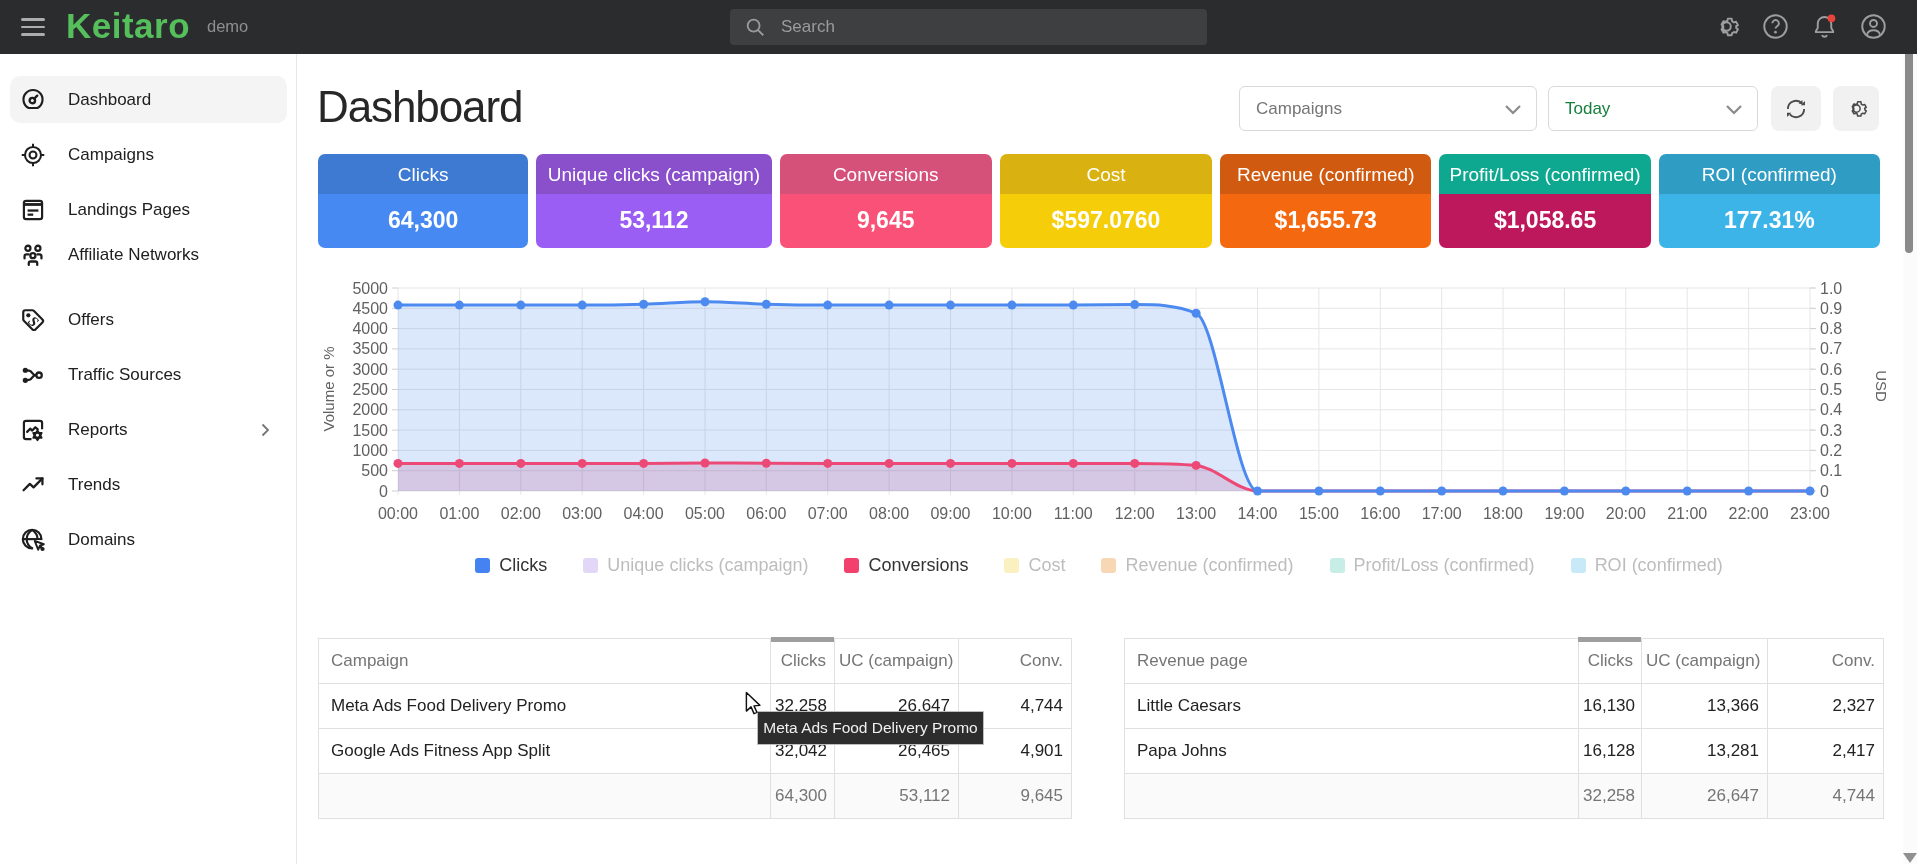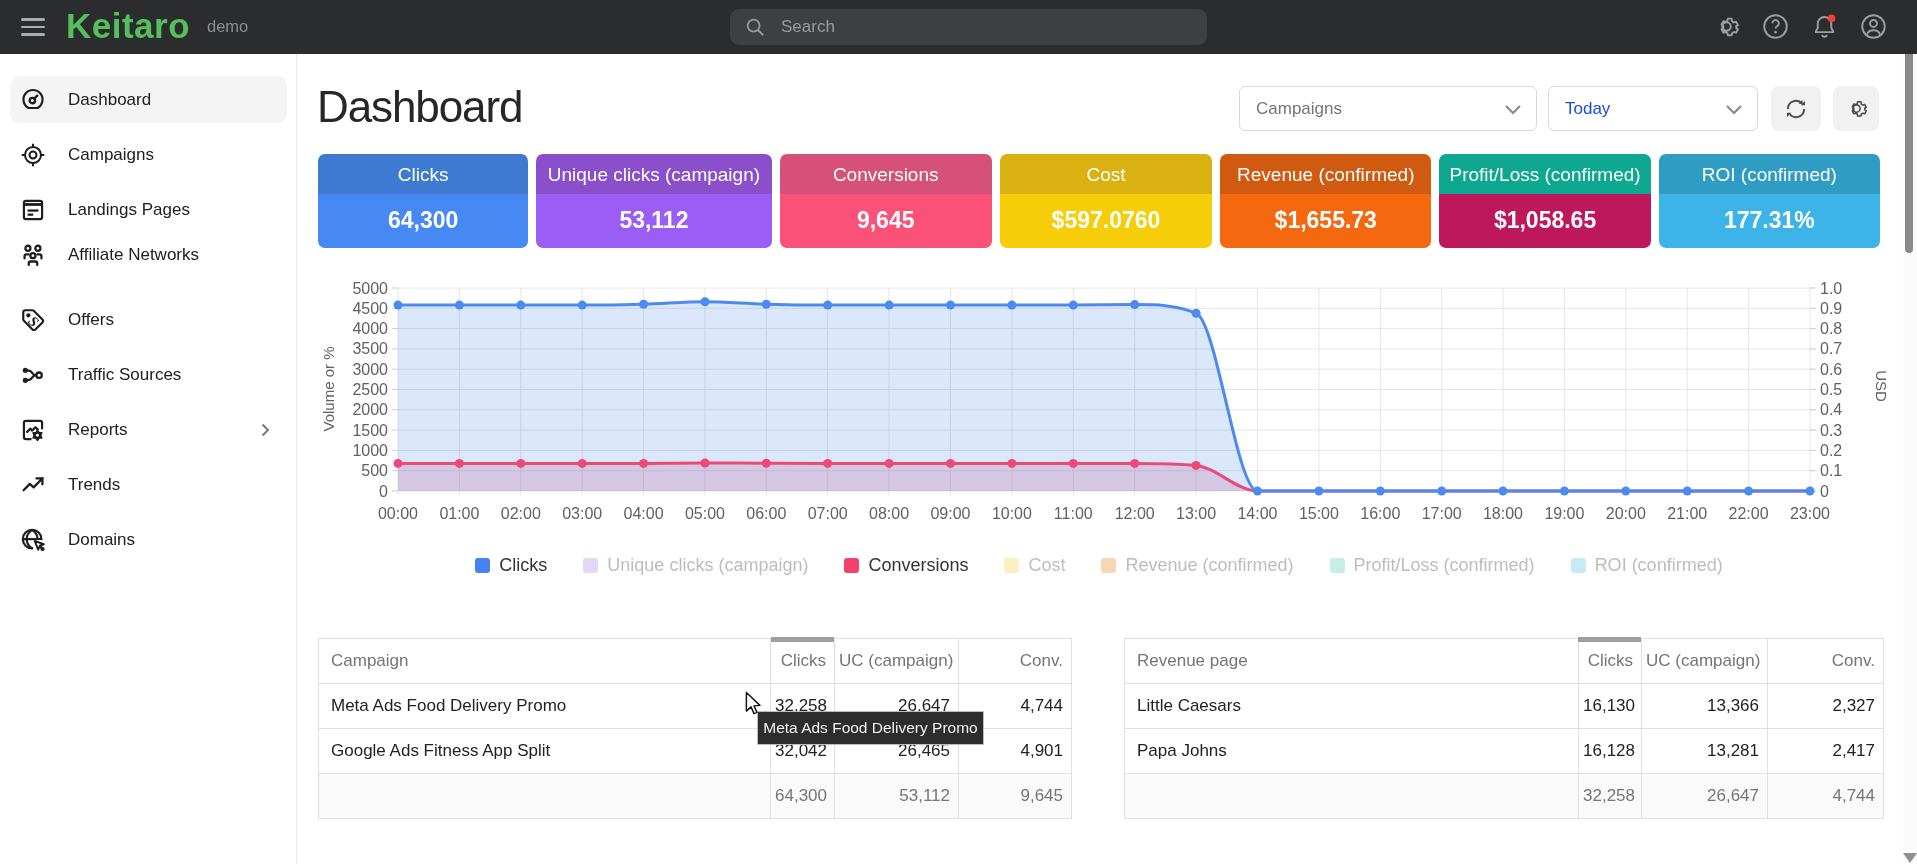--- a/index.html
+++ b/index.html
@@ -4,37 +4,37 @@
 <style>
 * { margin:0; padding:0; box-sizing:border-box; }
 html,body { width:1917px; height:864px; overflow:hidden; background:#fff;
   font-family:"Liberation Sans",sans-serif; }
 
 .topbar { position:absolute; left:0; top:0; width:1917px; height:54px; background:#2b2c2e; }
 .burger { position:absolute; left:21px; top:18px; width:24px; }
 .burger div { height:2.6px; background:#adadad; border-radius:2px; margin-bottom:5.1px; }
 .logo { position:absolute; left:66px; top:6px; color:#54bf5b; font-size:35px; font-weight:bold; letter-spacing:0.5px;text-align:center; }
 .demo { position:absolute; left:207px; top:17px; color:#8f8f8f; font-size:16.5px; }
-.search { position:absolute; left:730px; top:9px; width:477px; height:36px; background:#3d3f41; border-radius:9px; color:#9b9b9b; font-size:17px; line-height:36px; padding-left:51px; }
+.search { position:absolute; left:730px; top:9px; width:477px; height:36px; background:#3d3f41; border-radius:4px; color:#9b9b9b; font-size:17px; line-height:36px; padding-left:51px; }
 .search svg { position:absolute; left:14px; top:7px; }
 .tbicons { position:absolute; right:30px; top:13px; display:flex; gap:22px; }
 .tbicons svg { display:block; }
 
 .sidebar { position:absolute; left:0; top:54px; width:297px; height:810px; background:#fff; border-right:1px solid #e8e8e8; }
 .nav-item { position:absolute; left:10px; width:277px; height:47px; border-radius:10px; display:flex; align-items:center; }
 .nav-item .ic { width:26px; height:26px; margin-left:10px; flex:none; }
 .nav-item .lbl { margin-left:22px; font-size:17px; color:#202020; }
 .nav-item.active { background:#f4f4f4; }
 .nav-item .chev { position:absolute; right:14px; color:#757575; }
 
 .main { position:absolute; left:0; top:0; width:1917px; height:864px; background:#fff; }
 h1.title { position:absolute; left:317px; top:82px; font-size:44px; font-weight:400; color:#272727; letter-spacing:-1.1px; }
 .select { position:absolute; top:86px; height:45px; border:1px solid #d9d9d9; border-radius:6px; background:#fff; font-size:17px; display:flex; align-items:center; padding-left:16px; }
 .sel-camp { left:1239px; width:298px; color:#757575; }
-.sel-today { left:1548px; width:210px; color:#1d4ed8; }
+.sel-today { left:1548px; width:210px; color:#15803d; }
 .select .car { position:absolute; right:14px; top:17px; }
 .icon-btn { position:absolute; top:86px; height:45px; background:#f1f1f1; border-radius:8px; display:flex; align-items:center; justify-content:center; }
 .btn-refresh { left:1771px; width:50px; }
 .btn-gear { left:1833px; width:46px; }
 
 .cards { position:absolute; left:318px; top:154px; width:1562px; display:flex; gap:8px; }
 .card { flex:1 1 auto; height:94px; border-radius:7px; overflow:hidden; color:#fff; text-align:center; }
 .card .hd { height:40px; line-height:41px; font-size:19px; white-space:nowrap; padding:0 6px; }
 .card .vl { height:54px; line-height:52px; font-size:23px; font-weight:bold; }
 

